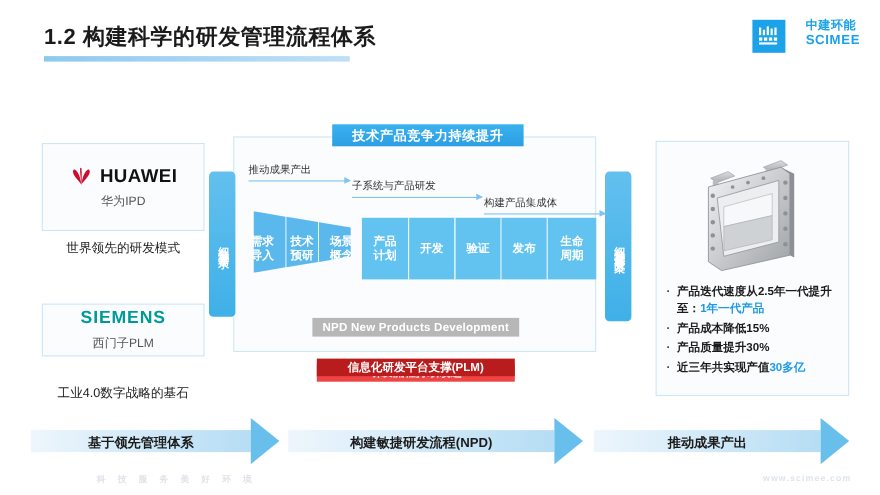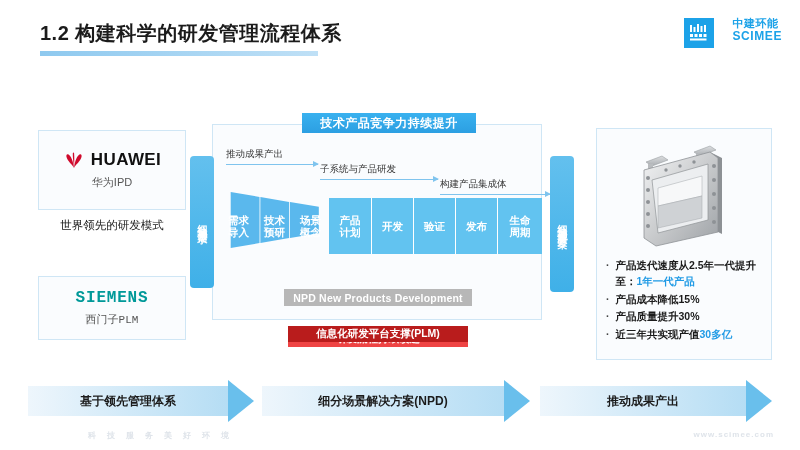--- a/index.html
+++ b/index.html
@@ -51,21 +51,21 @@
   .sub-text .bl { color: #1f8fe0; }
 
   
   .brand-box {
     position: absolute; background: #fafcfe;
     border: 1px solid #cfe6f5;
     display: flex; flex-direction: column;
     align-items: center; justify-content: center;
   }
   #huawei-box { left: 38px; top: 130px; width: 148px; height: 80px; }
-  #siemens-box { left: 38px; top: 276px; width: 148px; height: 64px; font-family: Liberation Mono, monospace; }
+  #siemens-box { left: 38px; top: 276px; width: 148px; height: 48px; }
   .brand-row { display: flex; align-items: center; gap: 6px; }
   .brand-name-hw { font-size: 17px; font-weight: bold; color: #111; letter-spacing: .4px; }
   .brand-name-sm { font-size: 16px; font-weight: bold; color: #009999; letter-spacing: .8px; }
   .brand-sub { font-size: 11px; color: #555; margin-top: 5px; }
   .brand-caption {
     position: absolute; font-size: 11.5px; font-weight: normal; color: #1b1b1b;
     width: 148px; text-align: center;
   }
   #huawei-caption { left: 38px; top: 218px; }
   #siemens-caption { left: 38px; top: 350px; }
@@ -143,22 +143,22 @@
     display: flex; gap: 6px; align-items: flex-start;
     font-size: 10.5px; font-weight: bold; color: #1b1b1b;
     line-height: 1.5; margin-bottom: 2px;
   }
   .bullet .bdot { color: #444; line-height: 1.35; }
   .bullet .hl { color: #1f9ae5; }
 
   
   .band { position: absolute; top: 386px; height: 30px; display: flex; align-items: center; }
   .band-body {
-    height: 30px; background: linear-gradient(to right, #eef6fc, #b5ddf4);
-    display: flex; align-items: center; justify-content: center;
+    height: 20px; background: linear-gradient(to right, #eef6fc, #b5ddf4);
+    display: flex; align-items: flex-end; justify-content: center;
   }
   .band-txt { font-size: 12px; font-weight: bold; color: #1b1b1b; white-space: nowrap; }
   .band-head {
     width: 0; height: 0;
     border-left: 26px solid #69bfec;
     border-top: 21px solid transparent;
     border-bottom: 21px solid transparent;
   }
 
   
@@ -215,20 +215,21 @@
       <span class="brand-name-hw">HUAWEI</span>
     </div>
     <div class="brand-sub">华为IPD</div>
   </div>
   <div class="brand-caption" id="huawei-caption">世界领先的研发模式</div>
 
   <div class="brand-box" id="siemens-box">
     <div class="brand-name-sm">SIEMENS</div>
     <div class="brand-sub">西门子PLM</div>
   </div>
+  <div class="brand-caption" id="siemens-caption">工业4.0数字战略的基石</div>
 
   <div class="flow-frame"></div>
   <div class="banner">技术产品竞争力持续提升</div>
 
   <div class="vbar" id="vbar-left">细分场景需求</div>
   <div class="vbar" id="vbar-right">细分场景解决方案</div>
 
   <div class="ann" style="left:226px; top:148px; width:92px;">
     <div class="ann-label">推动成果产出</div>
     <div class="ann-line"></div>
@@ -357,21 +358,21 @@
     </div>
 
   <div class="band" style="left:28px;">
     <div class="band-body" style="width:200px;">
       <span class="band-txt">基于领先管理体系</span>
     </div>
     <div class="band-head"></div>
   </div>
   <div class="band" style="left:262px;">
     <div class="band-body" style="width:242px;">
-      <span class="band-txt">细分场景解决方案(NPD)</span>
+      <span class="band-txt">构建敏捷研发流程(NPD)</span>
     </div>
     <div class="band-head"></div>
   </div>
   <div class="band" style="left:540px;">
     <div class="band-body" style="width:206px;">
       <span class="band-txt">推动成果产出</span>
     </div>
     <div class="band-head"></div>
   </div>
 

